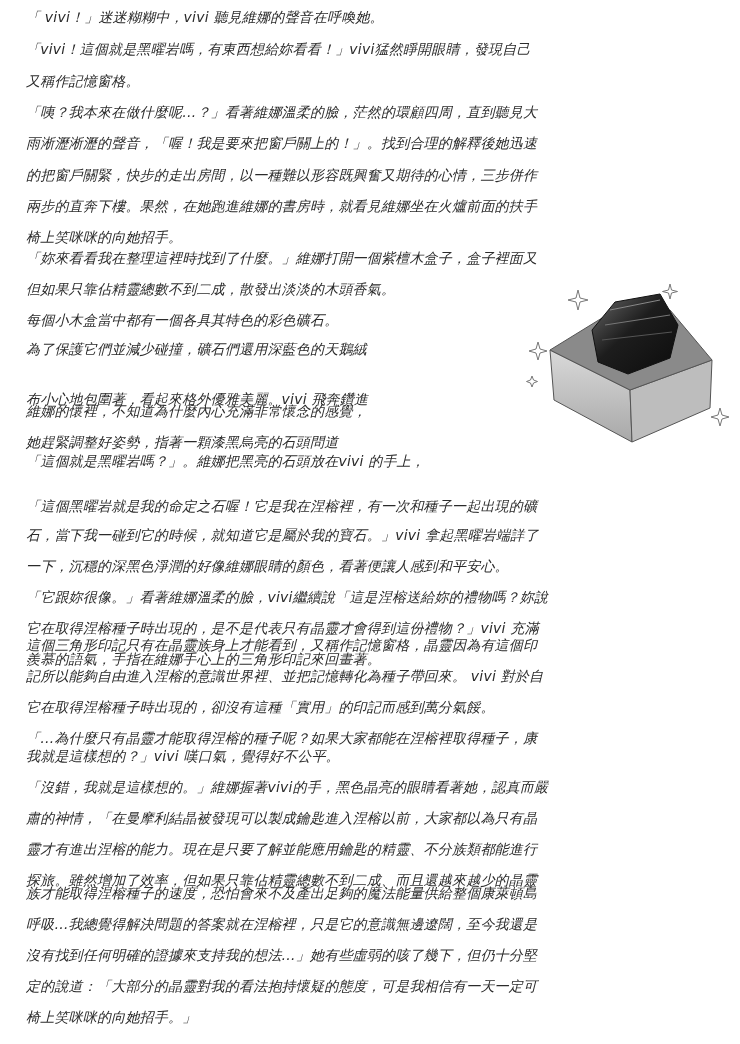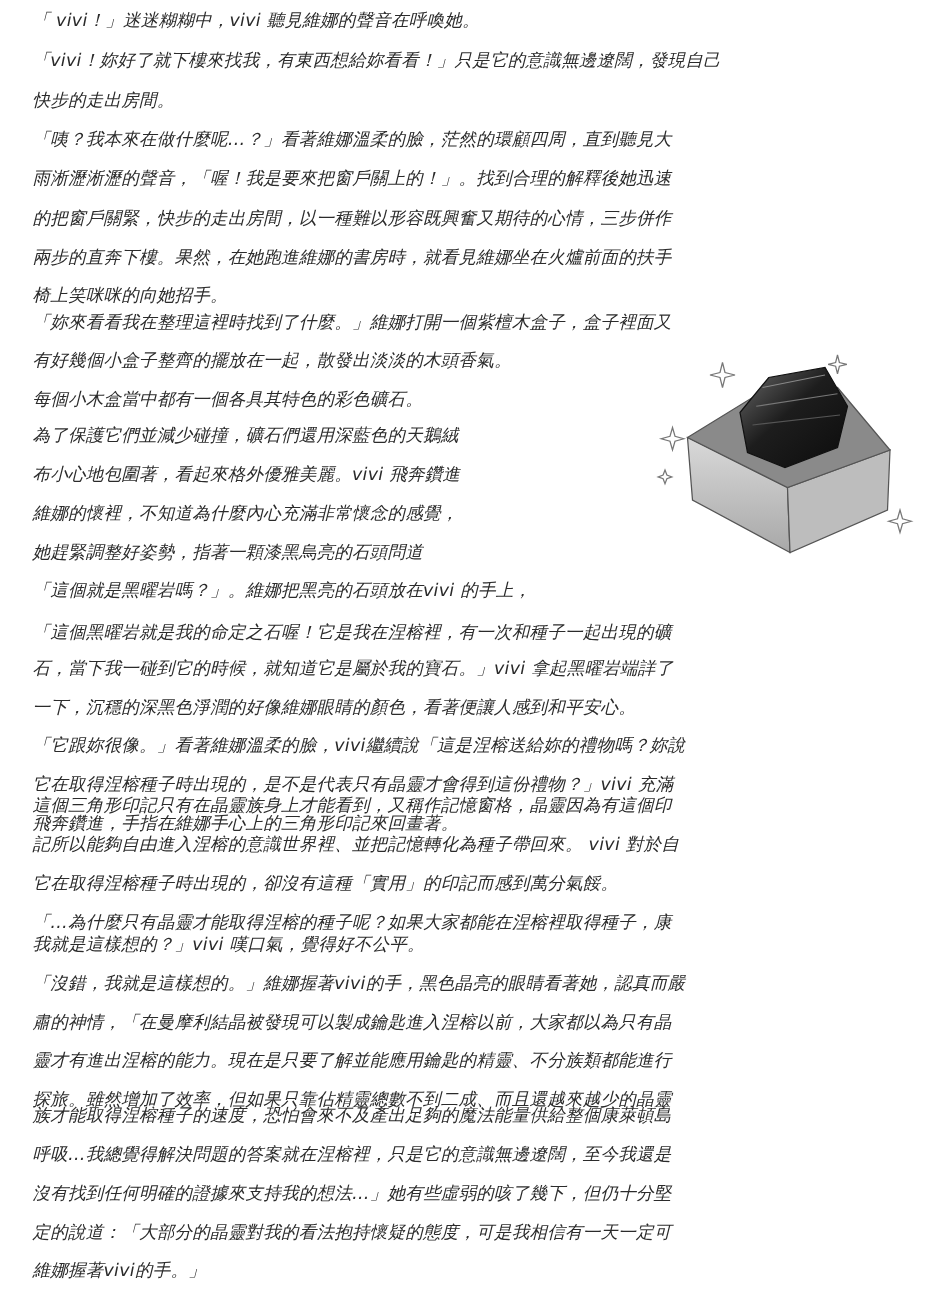--- a/index.html
+++ b/index.html
@@ -17,61 +17,61 @@
     position: absolute; left: 520px; top: 280px; width: 220px; height: 165px;
   }
 </style>
 </head>
 <body>
 
 <div class="page">
 
   <div>
     <div class="line" style="top:4px">「 vivi！」迷迷糊糊中，vivi 聽見維娜的聲音在呼喚她。</div>
-    <div class="line" style="top:36px">「vivi！妳好了就下樓來找我，有東西想給妳看看！」只是它的意識無邊遼闊，發現自己</div>
-    <div class="line" style="top:68px">快步的走出房間。</div>
+    <div class="line" style="top:36px">「vivi！這個就是黑曜岩嗎，有東西想給妳看看！」vivi猛然睜開眼睛，發現自己</div>
+    <div class="line" style="top:68px">又稱作記憶窗格。</div>
     <div class="line" style="top:99px">「咦？我本來在做什麼呢…？」看著維娜溫柔的臉，茫然的環顧四周，直到聽見大</div>
     <div class="line" style="top:130px">雨淅瀝淅瀝的聲音，「喔！我是要來把窗戶關上的！」。找到合理的解釋後她迅速</div>
     <div class="line" style="top:162px">的把窗戶關緊，快步的走出房間，以一種難以形容既興奮又期待的心情，三步併作</div>
     <div class="line" style="top:193px">兩步的直奔下樓。果然，在她跑進維娜的書房時，就看見維娜坐在火爐前面的扶手</div>
     <div class="line" style="top:224px">椅上笑咪咪的向她招手。</div>
   </div>
 
   <div>
     <div class="line" style="top:245px">「妳來看看我在整理這裡時找到了什麼。」維娜打開一個紫檀木盒子，盒子裡面又</div>
-    <div class="line" style="top:276px">有好幾個小盒子整齊的擺放在一起，散發出淡淡的木頭香氣。</div>
+    <div class="line" style="top:276px">但如果只靠佔精靈總數不到二成，散發出淡淡的木頭香氣。</div>
     <div class="line" style="top:307px">每個小木盒當中都有一個各具其特色的彩色礦石。</div>
     <div class="line" style="top:336px">為了保護它們並減少碰撞，礦石們還用深藍色的天鵝絨</div>
-    <div class="line" style="top:367px">布小心地包圍著，看起來格外優雅美麗。vivi 飛奔鑽進</div>
+    <div class="line" style="top:386px">布小心地包圍著，看起來格外優雅美麗。vivi 飛奔鑽進</div>
     <div class="line" style="top:398px">維娜的懷裡，不知道為什麼內心充滿非常懷念的感覺，</div>
     <div class="line" style="top:429px">她趕緊調整好姿勢，指著一顆漆黑烏亮的石頭問道</div>
-    <div class="line" style="top:460px">「這個就是黑曜岩嗎？」。維娜把黑亮的石頭放在vivi 的手上，</div>
+    <div class="line" style="top:448px">「這個就是黑曜岩嗎？」。維娜把黑亮的石頭放在vivi 的手上，</div>
     <div class="line" style="top:493px">「這個黑曜岩就是我的命定之石喔！它是我在涅榕裡，有一次和種子一起出現的礦</div>
     <div class="line" style="top:522px">石，當下我一碰到它的時候，就知道它是屬於我的寶石。」vivi 拿起黑曜岩端詳了</div>
     <div class="line" style="top:553px">一下，沉穩的深黑色淨潤的好像維娜眼睛的顏色，看著便讓人感到和平安心。</div>
     <div class="line" style="top:584px">「它跟妳很像。」看著維娜溫柔的臉，vivi繼續說「這是涅榕送給妳的禮物嗎？妳說</div>
     <div class="line" style="top:615px">它在取得涅榕種子時出現的，是不是代表只有晶靈才會得到這份禮物？」vivi 充滿</div>
-    <div class="line" style="top:646px">飛奔鑽進，手指在維娜手心上的三角形印記來回畫著。</div>
+    <div class="line" style="top:646px">羨慕的語氣，手指在維娜手心上的三角形印記來回畫著。</div>
   </div>
 
   <div>
     <div class="line" style="top:632px">這個三角形印記只有在晶靈族身上才能看到，又稱作記憶窗格，晶靈因為有這個印</div>
     <div class="line" style="top:663px">記所以能夠自由進入涅榕的意識世界裡、並把記憶轉化為種子帶回來。 vivi 對於自</div>
     <div class="line" style="top:694px">它在取得涅榕種子時出現的，卻沒有這種「實用」的印記而感到萬分氣餒。</div>
     <div class="line" style="top:725px">「…為什麼只有晶靈才能取得涅榕的種子呢？如果大家都能在涅榕裡取得種子，康</div>
     <div class="line" style="top:743px">我就是這樣想的？」vivi 嘆口氣，覺得好不公平。</div>
     <div class="line" style="top:774px">「沒錯，我就是這樣想的。」維娜握著vivi的手，黑色晶亮的眼睛看著她，認真而嚴</div>
     <div class="line" style="top:805px">肅的神情，「在曼摩利結晶被發現可以製成鑰匙進入涅榕以前，大家都以為只有晶</div>
     <div class="line" style="top:836px">靈才有進出涅榕的能力。現在是只要了解並能應用鑰匙的精靈、不分族類都能進行</div>
     <div class="line" style="top:867px">探旅。雖然增加了效率，但如果只靠佔精靈總數不到二成、而且還越來越少的晶靈</div>
     <div class="line" style="top:880px">族才能取得涅榕種子的速度，恐怕會來不及產出足夠的魔法能量供給整個康萊頓島</div>
     <div class="line" style="top:911px">呼吸…我總覺得解決問題的答案就在涅榕裡，只是它的意識無邊遼闊，至今我還是</div>
     <div class="line" style="top:942px">沒有找到任何明確的證據來支持我的想法…」她有些虛弱的咳了幾下，但仍十分堅</div>
     <div class="line" style="top:973px">定的說道：「大部分的晶靈對我的看法抱持懷疑的態度，可是我相信有一天一定可</div>
-    <div class="line" style="top:1004px">維娜握著vivi的手。」</div>
+    <div class="line" style="top:1004px">椅上笑咪咪的向她招手。」</div>
   </div>
 
   <div class="illustration">
     <svg width="220" height="165" viewBox="0 0 220 165">
       <defs>
         <linearGradient id="stone" x1="0" y1="0" x2="1" y2="1">
           <stop offset="0" stop-color="#6a6a6a"></stop>
           <stop offset="0.45" stop-color="#1d1d1d"></stop>
           <stop offset="1" stop-color="#0c0c0c"></stop>
         </linearGradient>

